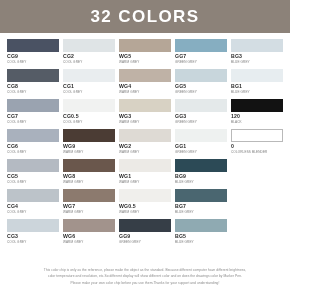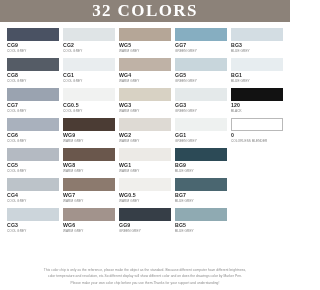--- a/index.html
+++ b/index.html
@@ -14,26 +14,25 @@
     overflow: hidden;
   }
   #page {
     position: relative;
     width: 290px;
     height: 290px;
     background: #ffffff;
   }
   
   .header {
-    height: 22px;
+    height: 33px;
     background: #8c8279;
     display: flex;
     align-items: center;
     justify-content: center;
-    font-family: Liberation Serif, serif;
   }
   .header-title {
     color: #ffffff;
     font-size: 17px;
     font-weight: bold;
     letter-spacing: 1.4px;
   }
   
   .grid {
     padding: 6px 7px 0 7px;

